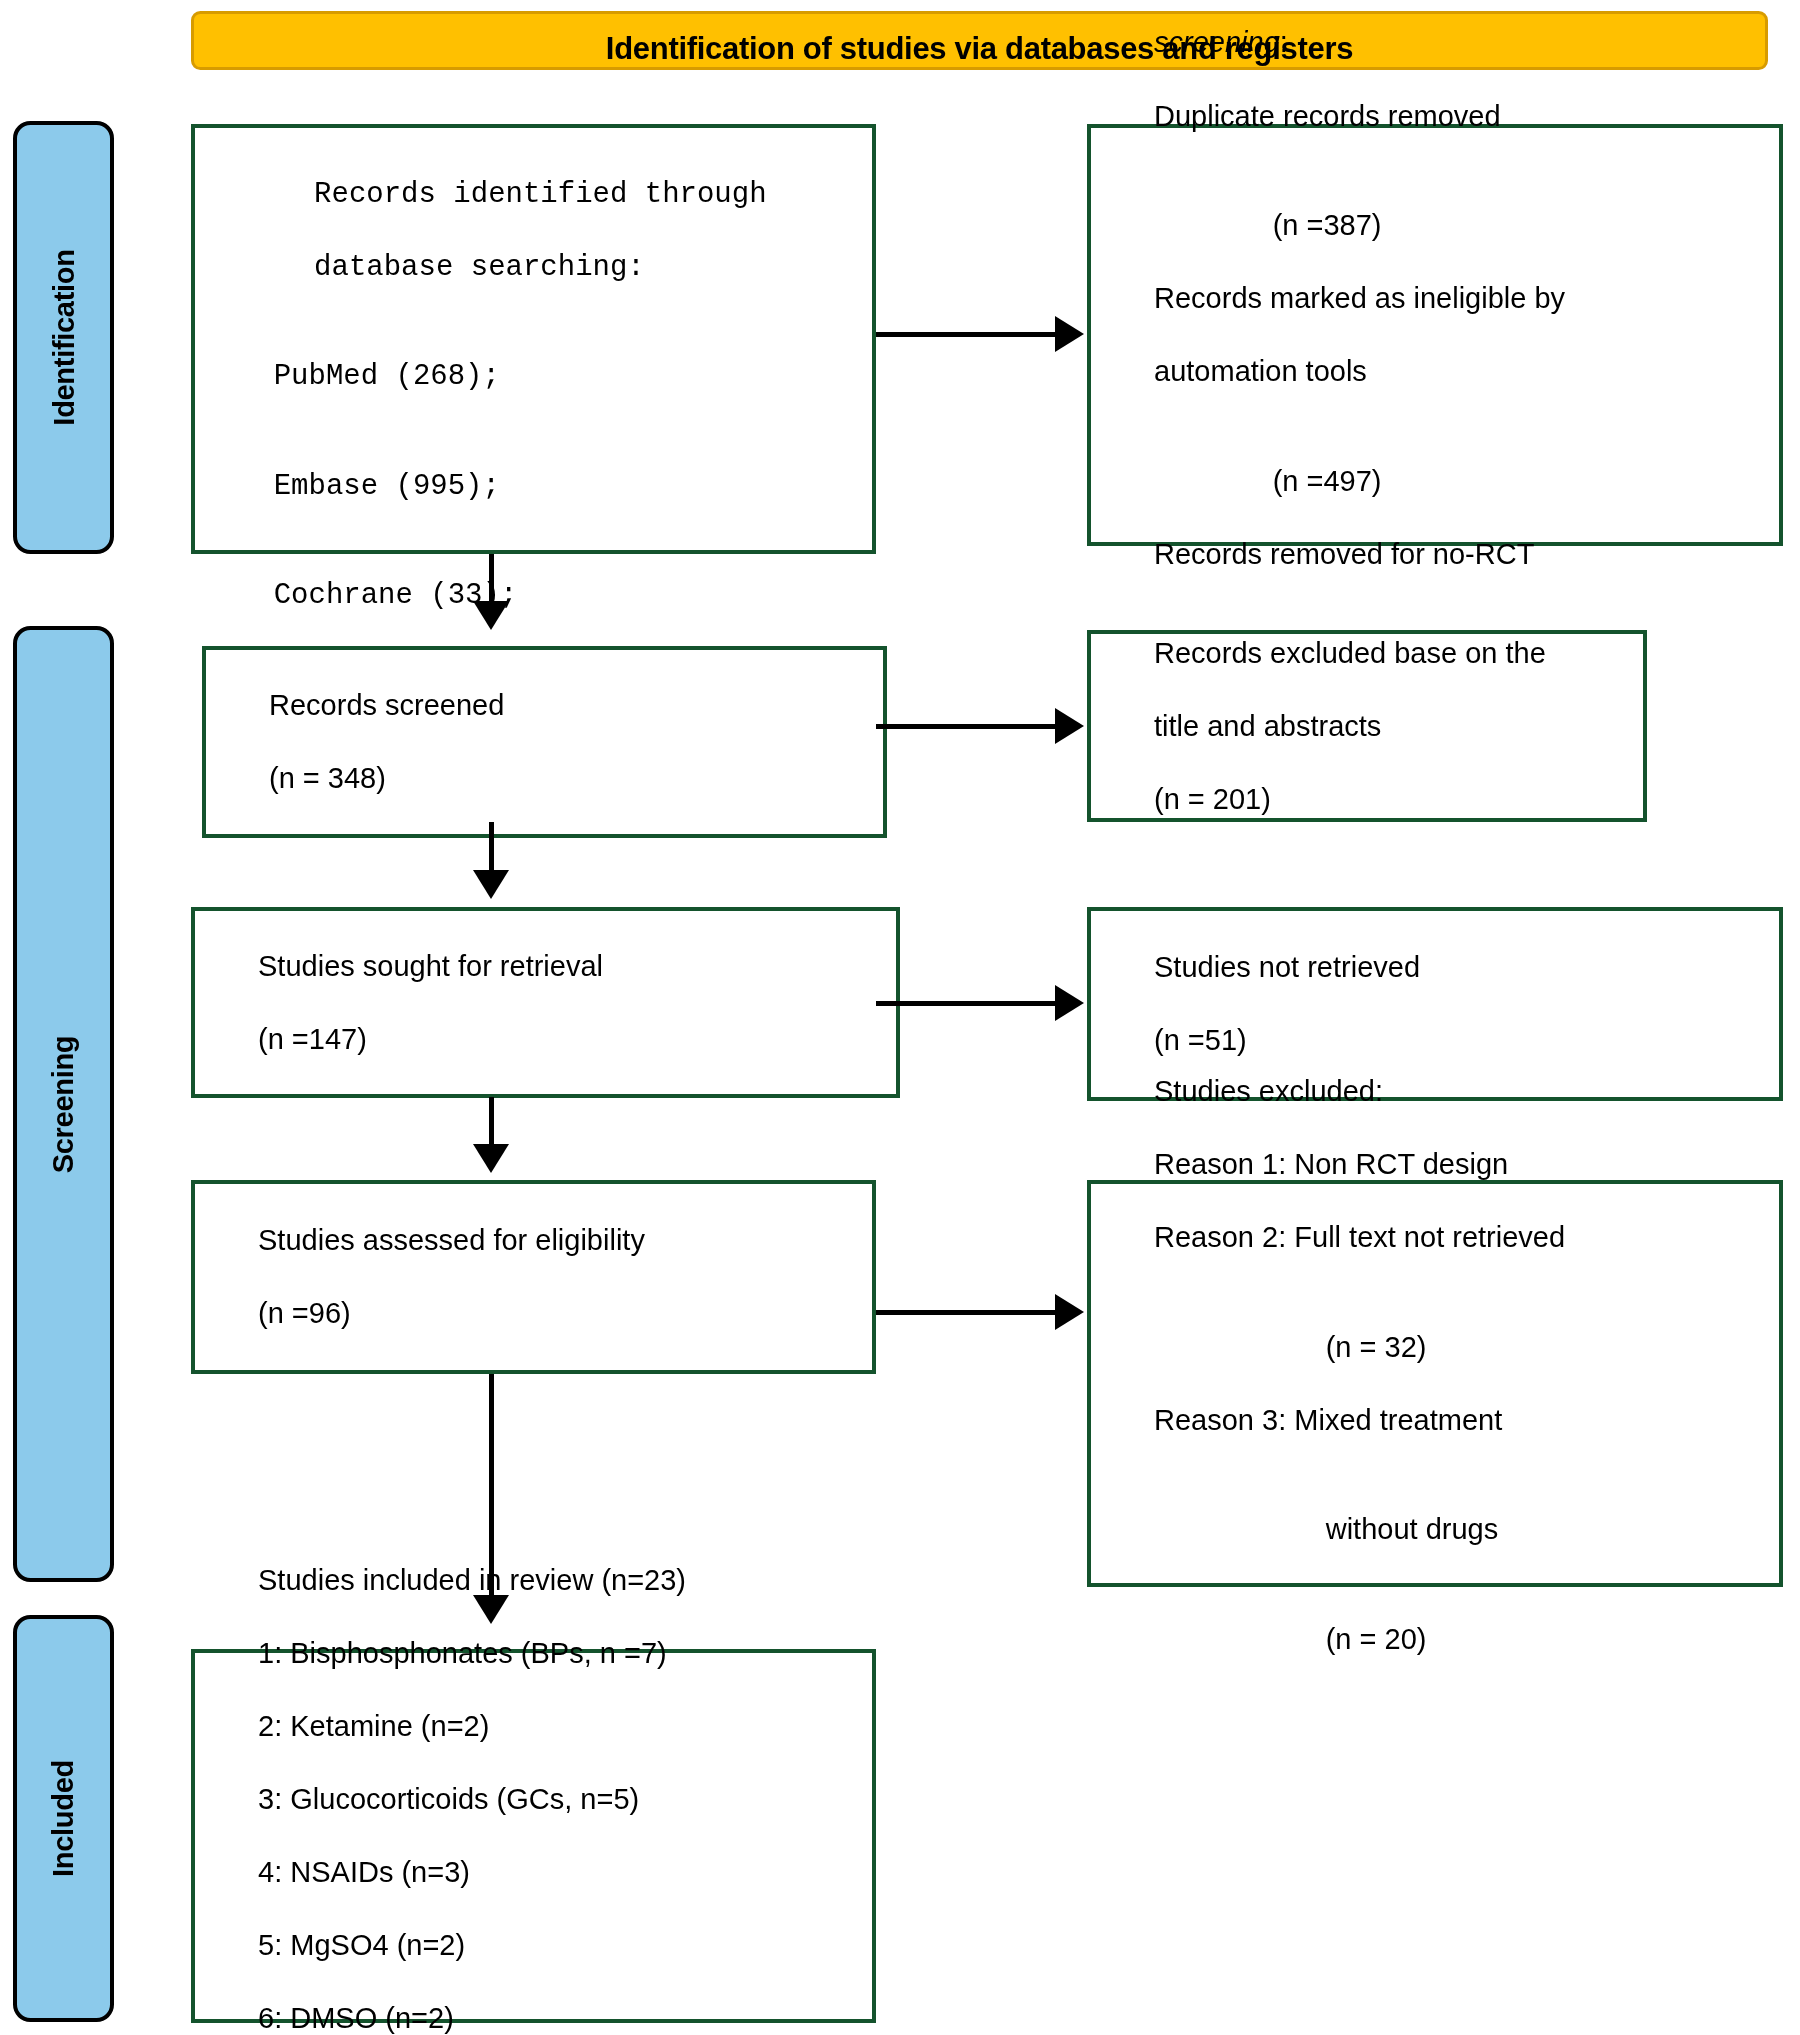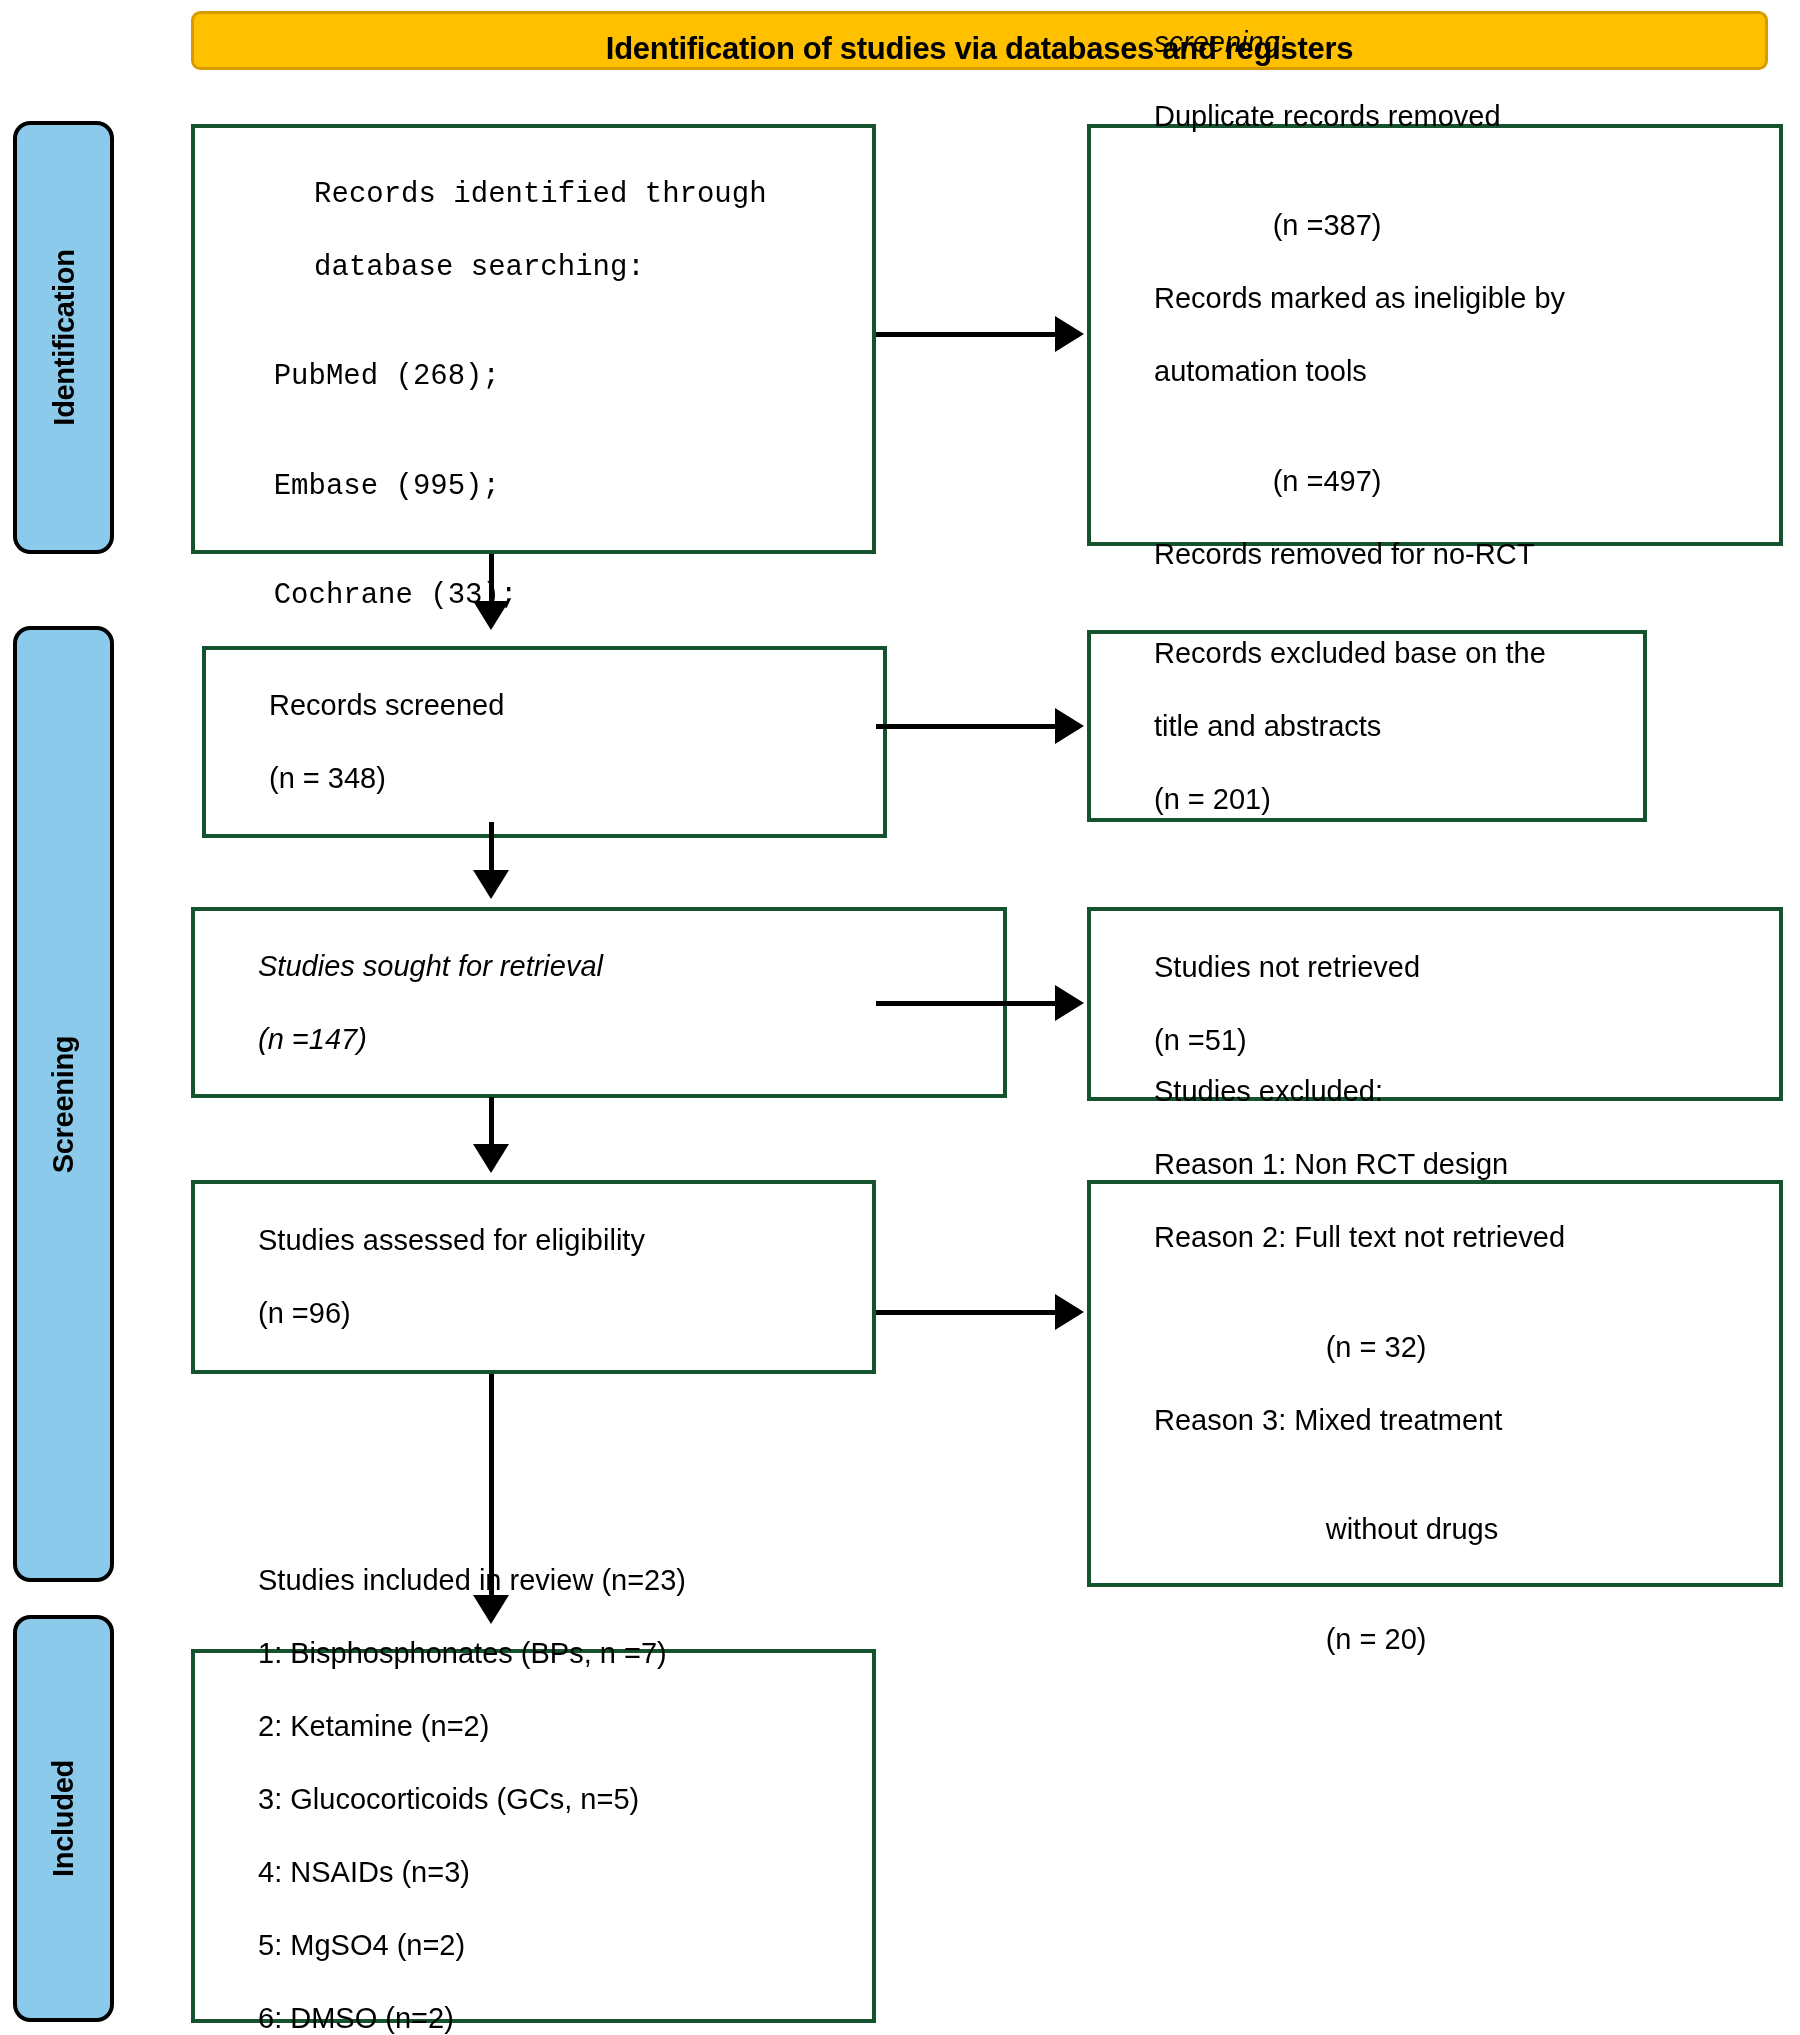--- a/index.html
+++ b/index.html
@@ -83,22 +83,22 @@
   }
 
   
   #box-records-identified { left: 191px;  top: 124px;  width: 685px; height: 430px; font-family: Liberation Mono, monospace; }
   #box-records-removed    { left: 1087px; top: 124px;  width: 696px; height: 422px;
                             display: flex; align-items: center; }
   #box-records-screened   { left: 202px;  top: 630px;  width: 685px; height: 192px;
                             display: flex; align-items: center; margin-top: 16px; }
   #box-records-excluded   { left: 1087px; top: 630px;  width: 560px; height: 192px;
                             display: flex; align-items: center; }
-  #box-sought-retrieval   { left: 191px;  top: 907px; width: 816px; height: 191px;
-                            display: flex; align-items: center; font-style: italic; }
+  #box-sought-retrieval   { left: 191px;  top: 907px; width: 709px; height: 191px;
+                            display: flex; align-items: center; }
   #box-not-retrieved      { left: 1087px; top: 907px; width: 696px; height: 194px;
                             display: flex; align-items: center; }
   #box-assessed-elig      { left: 191px;  top: 1180px; width: 685px; height: 194px;
                             display: flex; align-items: center; }
   #box-studies-excluded   { left: 1087px; top: 1180px; width: 696px; height: 407px;
                             display: flex; align-items: center; }
   #box-studies-included   { left: 191px;  top: 1649px; width: 685px; height: 374px;
                             display: flex; align-items: center; }
 
   .indent-1 { padding-left: 64px; display: block; }

